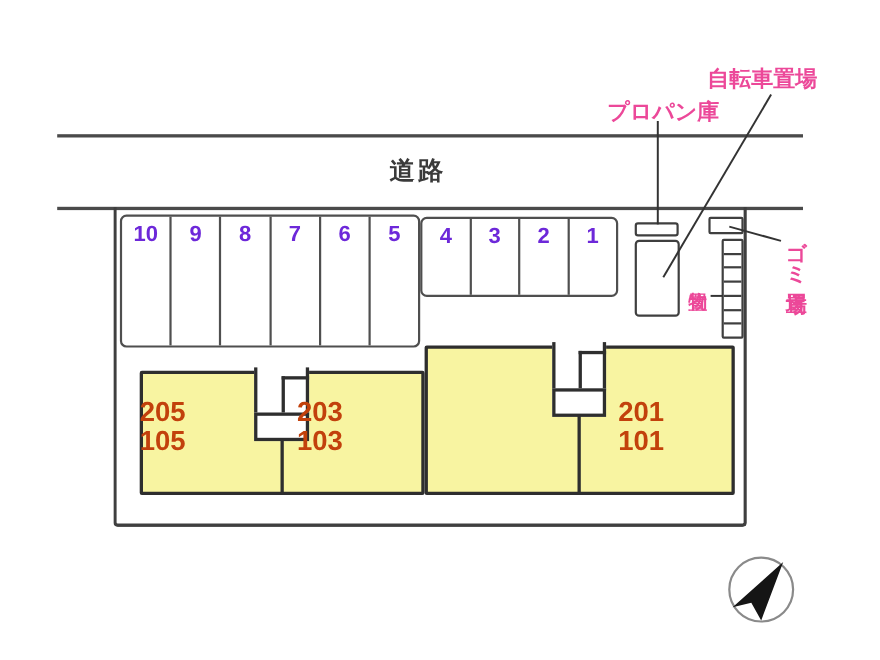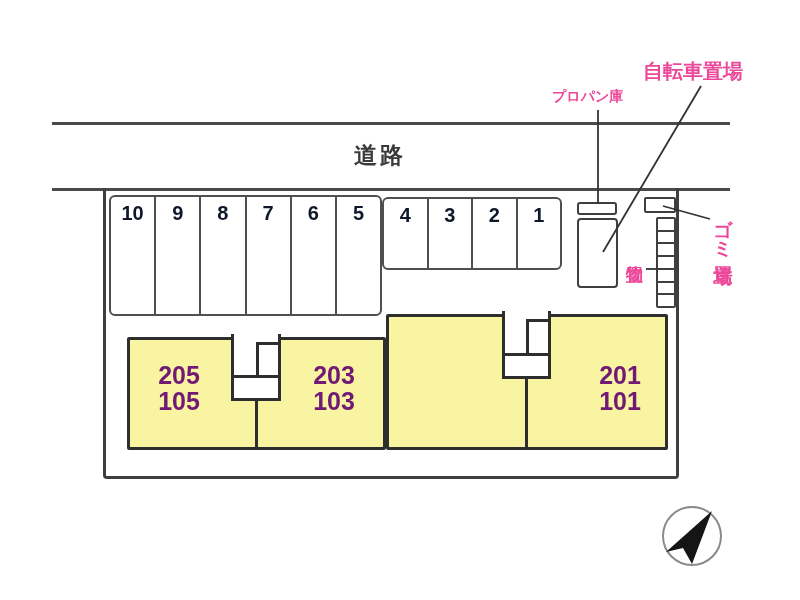--- a/index.html
+++ b/index.html
@@ -34,38 +34,38 @@
   .parking-row {
     position: absolute; display: flex;
     border: 2px solid #4f4f4f; border-radius: 6px; background: #ffffff;
   }
   #parking-front { left: 109px; top: 195px; width: 273px; height: 121px; }
   #parking-side  { left: 382px; top: 197px; width: 180px; height: 73px; }
   .stall { flex: 1; border-right: 2px solid #4f4f4f; padding-top: 5px; }
   .stall:last-child { border-right: none; }
   .stall-num {
     display: block; text-align: center;
-    font-size: 20px; font-weight: 600; color: #0f172a;
+    font-size: 20px; font-weight: 600; color: #6d28d9;
   }
 
   
   .structure { position: absolute; background: #ffffff; border: 2px solid #3f3f3f; }
   #propane-box { left: 577px; top: 202px; width: 40px; height: 13px; border-radius: 3px; }
   #bicycle-box { left: 577px; top: 218px; width: 41px; height: 70px; border-radius: 4px; }
   #garbage-box { left: 644px; top: 197px; width: 32px; height: 16px; border-radius: 2px; }
   #storage-rack {
     left: 656px; top: 217px; width: 20px; height: 91px;
     display: flex; flex-direction: column; border-radius: 2px;
   }
   .rack-cell { flex: 1; border-bottom: 2px solid #3f3f3f; }
   .rack-cell:last-child { border-bottom: none; }
 
   
   .callout { position: absolute; color: #ec4899; font-weight: bold; white-space: nowrap; }
-  #propane-label { left: 552px; top: 88px; font-size: 14px; }
+  #propane-label { left: 552px; top: 88px; font-size: 20px; }
   #bicycle-label { left: 643px; top: 58px; font-size: 20px; }
   .vertical-label { writing-mode: vertical-rl; text-orientation: upright; }
   #garbage-label { left: 710px; top: 206px; font-size: 19px; height: 86px; letter-spacing: 1px; }
   #storage-label { left: 623px; top: 252px; font-size: 17px; height: 42px; }
 
   
   .building-slab { position: absolute; background: #f8f4a1; border: 3px solid #2e2e2e; border-radius: 2px; }
   #slab-west { left: 127px; top: 337px; width: 259px; height: 113px; }
   #slab-east { left: 386px; top: 314px; width: 282px; height: 136px; }
 
@@ -79,26 +79,26 @@
 
   .plan-line { position: absolute; background: #2e2e2e; }
   #stair-line-west-v { left: 256px; top: 342px; width: 3px; height: 35px; }
   #stair-line-west-h { left: 256px; top: 342px; width: 25px; height: 3px; }
   #unit-divider-west { left: 255px; top: 399px; width: 3px; height: 51px; }
   #stair-line-east-v { left: 526px; top: 319px; width: 3px; height: 36px; }
   #stair-line-east-h { left: 526px; top: 319px; width: 25px; height: 3px; }
   #unit-divider-east { left: 525px; top: 377px; width: 3px; height: 73px; }
 
   .unit-label {
-    position: absolute; top: 362px; text-align: center;
-    font-size: 25px; line-height: 26px; font-weight: bold; color: #701a75;
+    position: absolute; top: 362px; text-align: left;
+    font-size: 25px; line-height: 26px; font-weight: bold; color: #c2410c;
     z-index: 30;
   }
   #unit-label-205 { left: 127px; width: 104px; }
-  #unit-label-203 { left: 282px; width: 104px; }
+  #unit-label-203 { left: 270px; width: 104px; }
   #unit-label-202 { left: 386px; width: 116px; }
   #unit-label-201 { left: 562px; width: 116px; }
 
   
   #overlay { position: absolute; left: 0; top: 0; width: 800px; height: 600px; z-index: 50; pointer-events: none; }
 </style>
 </head>
 <body>
 
 <div id="plan">

